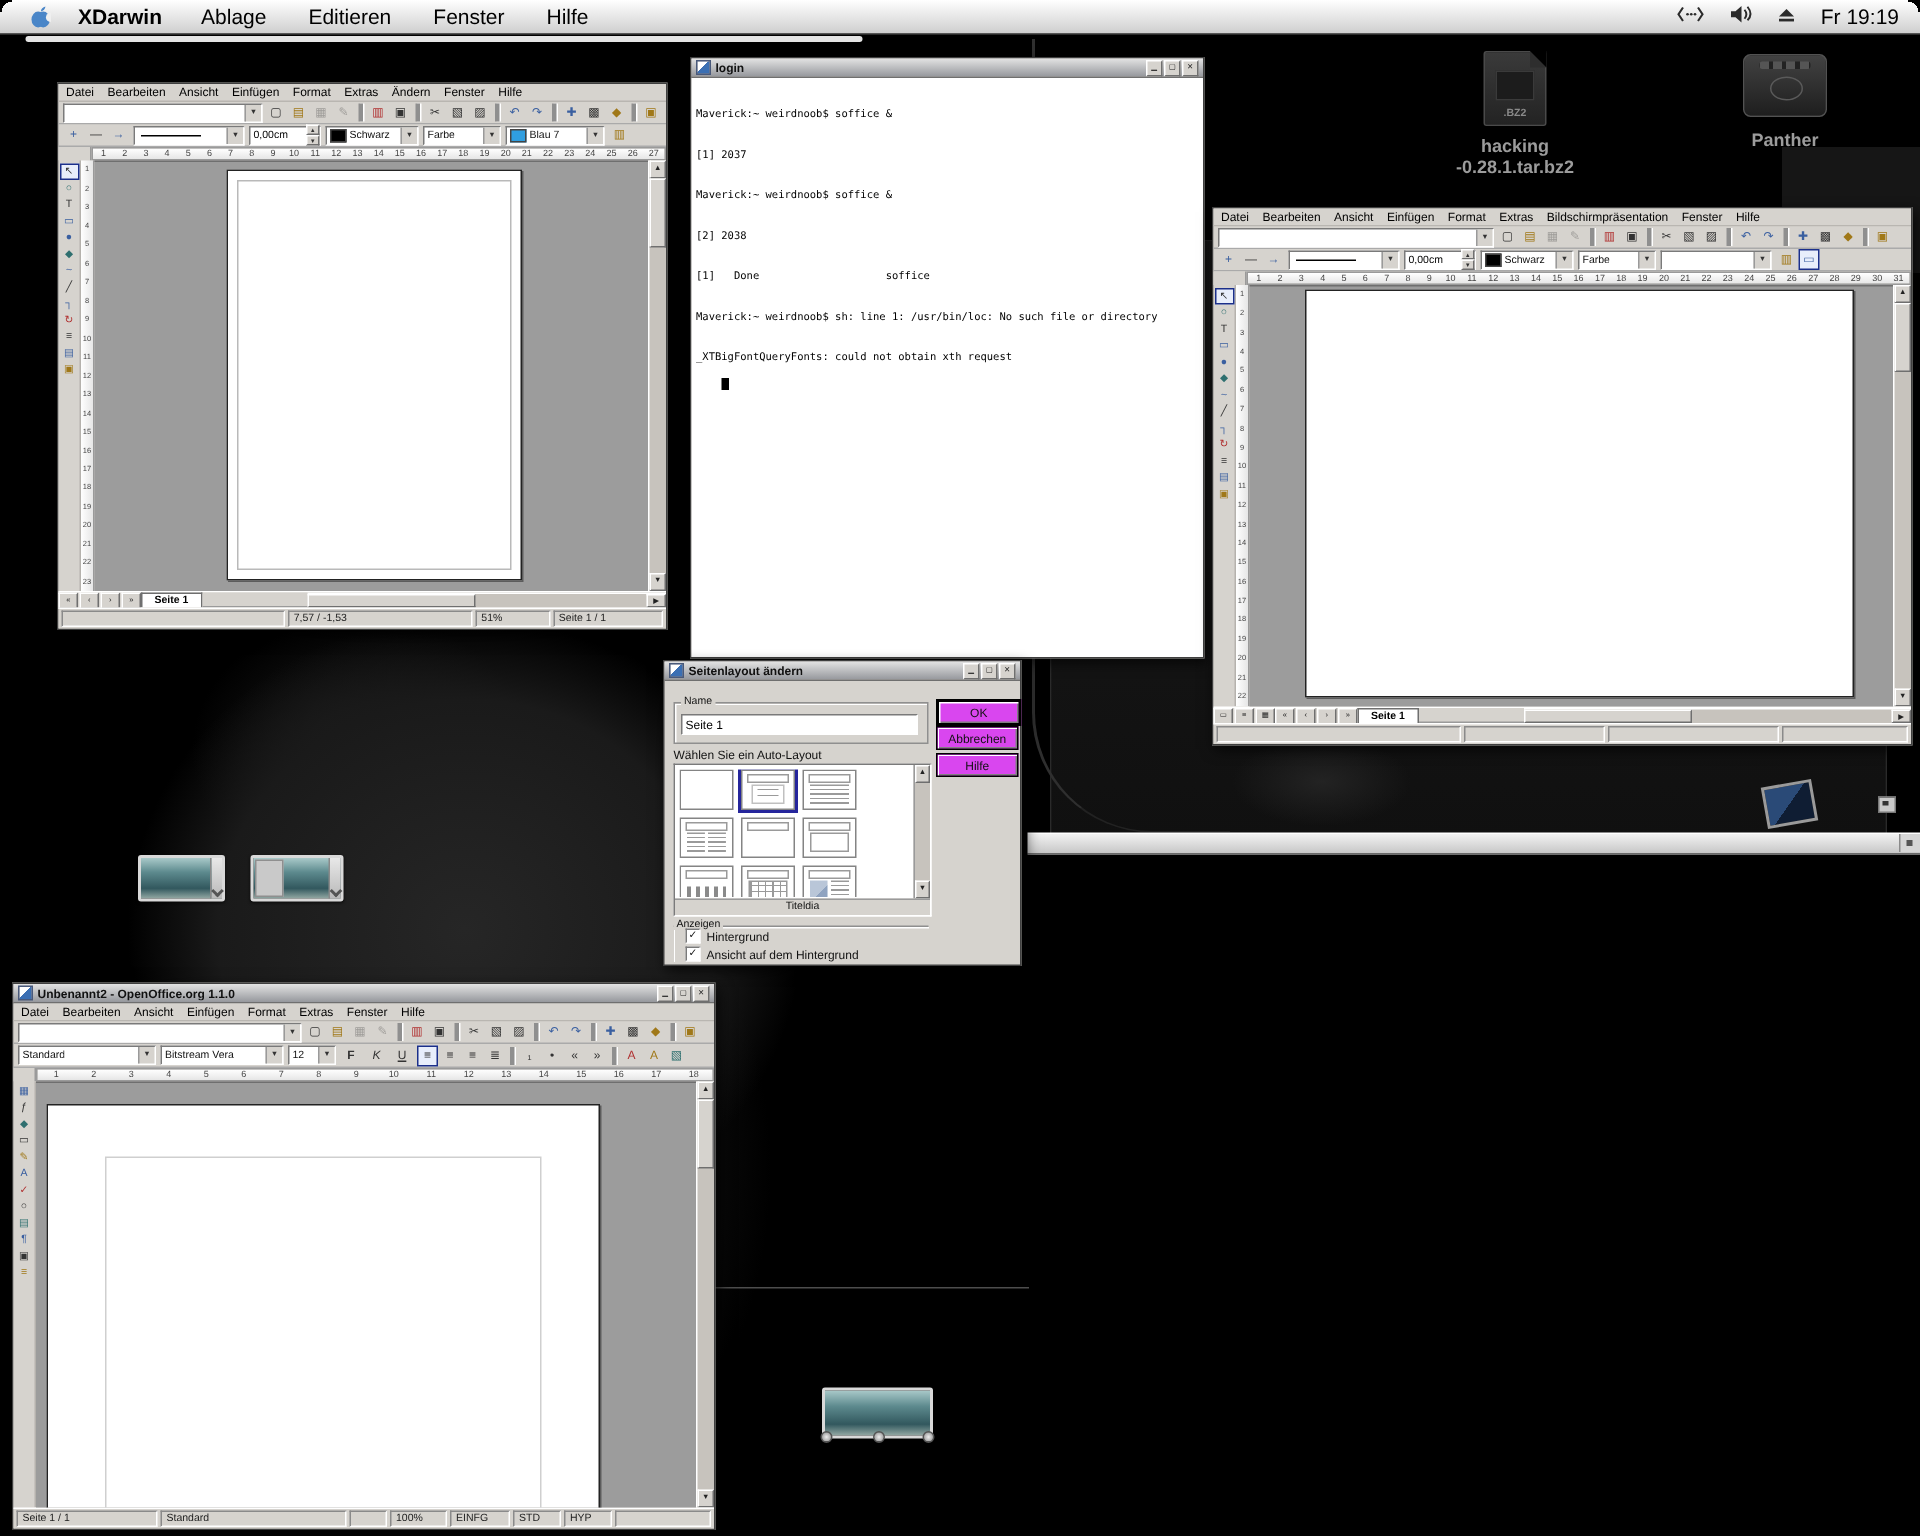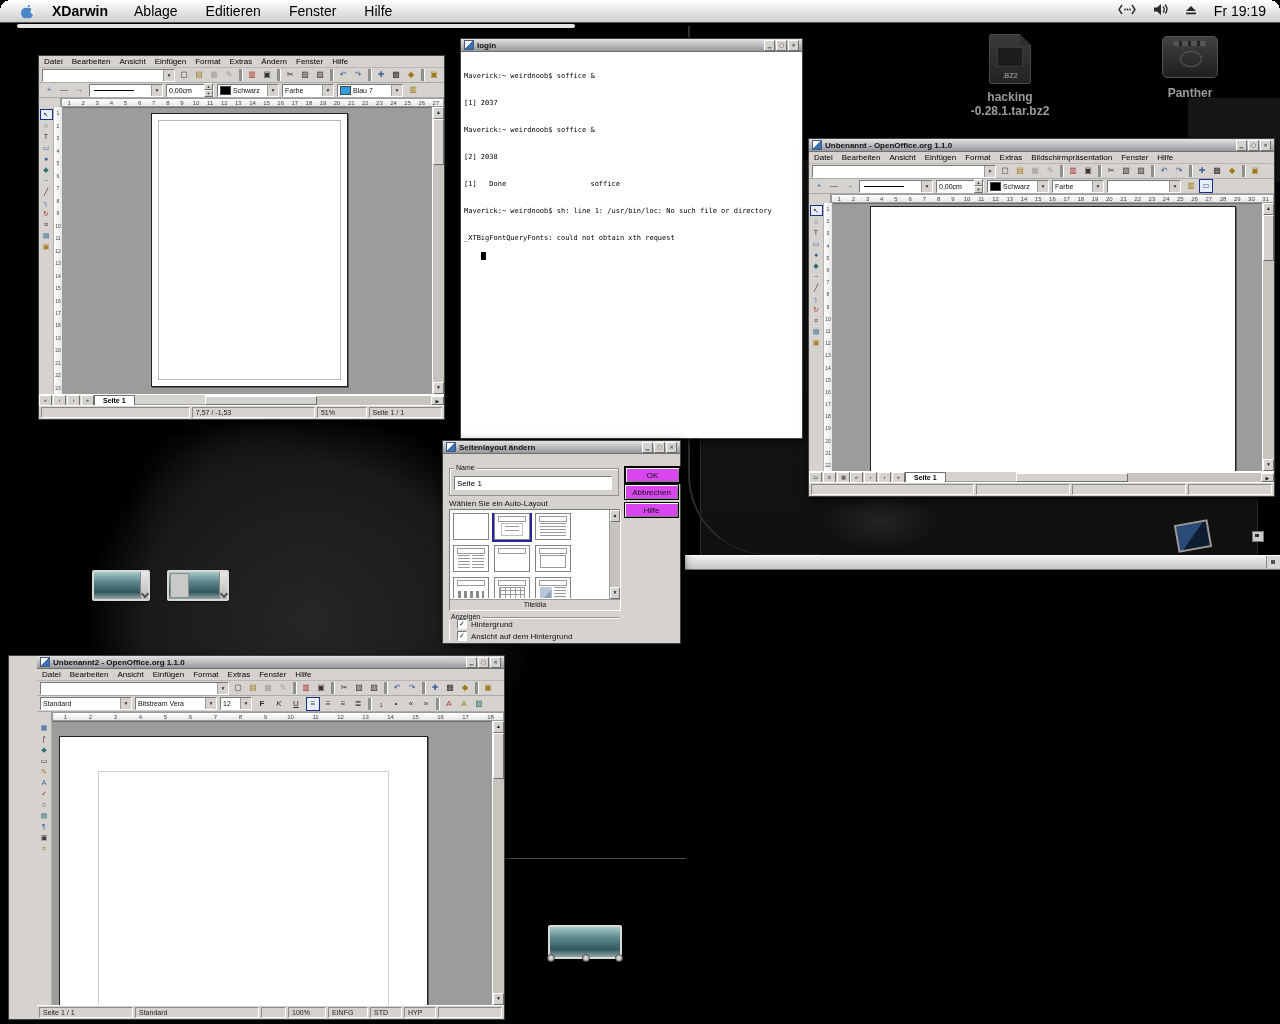--- a/index.html
+++ b/index.html
@@ -488,30 +488,20 @@
   </div>
   <div class="sbar">
     <span class="scell" style="width:142px;"></span>
     <span class="scell" style="width:116px;">7,57 / -1,53</span>
     <span class="scell" style="width:42px;">51%</span>
     <span class="scell" style="width:66px;">Seite 1 / 1</span>
   </div>
 </div>
 
 <div class="xwin" style="left:808px;top:138px;width:465px;height:357px;z-index:12;">
-  <div class="tbar">
-    <span class="wicon"></span>
-    <span class="ttext">Unbenannt - OpenOffice.org 1.1.0</span>
-    <span class="wbtns">
-
-    <span class="wb">▁</span>
-        <span class="wb">▢</span>
-        <span class="wb">✕</span>
-      </span>
-  </div>
   <div class="mrow">
 
   <span>Datei</span>
       <span>Bearbeiten</span>
       <span>Ansicht</span>
       <span>Einfügen</span>
       <span>Format</span>
       <span>Extras</span>
       <span>Bildschirmpräsentation</span>
       <span>Fenster</span>
@@ -695,21 +685,21 @@
     </span>
   </div>
   <div class="sbar">
     <span class="scell" style="flex:1;"></span>
     <span class="scell" style="width:86px;"></span>
     <span class="scell" style="width:106px;"></span>
     <span class="scell" style="width:76px;"></span>
   </div>
 </div>
 
-<div class="xwin" style="left:8px;top:655px;width:467px;height:363px;z-index:13;padding-left:28px;">
+<div class="xwin" style="left:8px;top:655px;width:467px;height:363px;z-index:13;">
   <div class="tbar">
     <span class="wicon"></span>
     <span class="ttext">Unbenannt2 - OpenOffice.org 1.1.0</span>
     <span class="wbtns">
 
     <span class="wb">▁</span>
         <span class="wb">▢</span>
         <span class="wb">✕</span>
       </span>
   </div>

